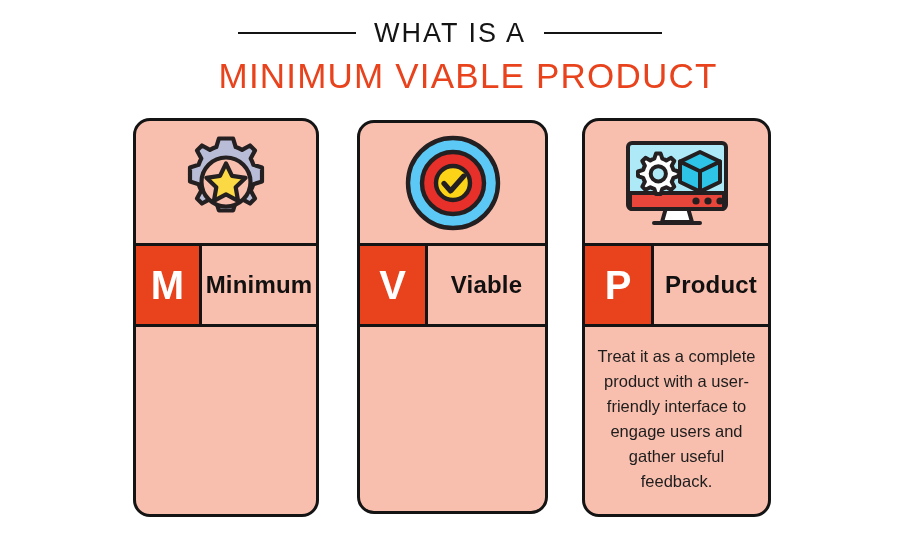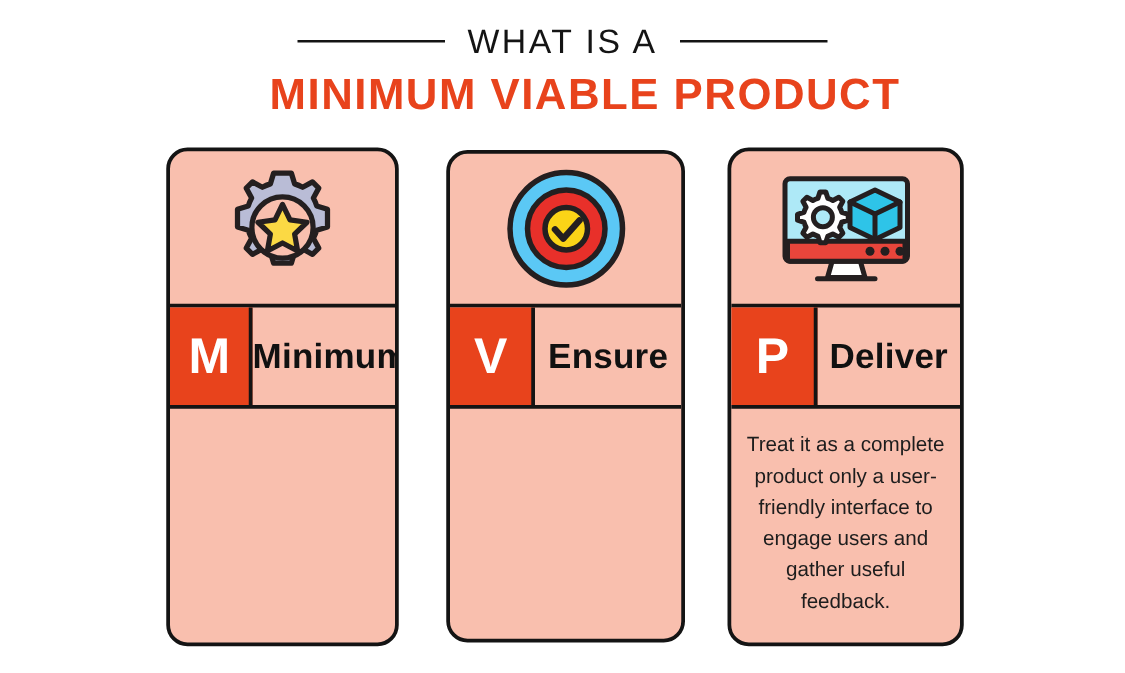--- a/index.html
+++ b/index.html
@@ -29,21 +29,21 @@
     letter-spacing:2.0px;
     color:#141414;
     font-weight:400;
     font-family:"Liberation Sans", sans-serif;
     line-height:30px;
     white-space:nowrap;
   }
   .main-title{
     margin-top:4px;
     font-size:35px;
-    font-weight:bold;
+    font-weight:normal;
     letter-spacing:1.2px;
     color:#E8431C;
     line-height:40px;
     white-space:nowrap;
     margin-left:36px;
   }
 
   
   .card{
     position:absolute;
@@ -85,21 +85,21 @@
   .letter-glyph{
     color:#ffffff;
     font-size:40px;
     font-weight:bold;
     line-height:40px;
   }
   .letter-label{
     flex:1;
     display:flex;align-items:center;justify-content:center;
     color:#111111;
-    font-size:28px;
+    font-size:24px;
     font-weight:bold;
     letter-spacing:.2px;
   }
 
   .body-panel{
     flex:1;
     display:flex;align-items:center;justify-content:center;
     padding:6px 10px 10px 10px;
     box-sizing:border-box;
   }
@@ -162,21 +162,21 @@
             <path d="M41 50.5 l6.6 7.4 13-14.6" fill="none" stroke-width="5.2" stroke-linecap="round" stroke-linejoin="round"></path>
           </g>
         </svg>
       </span>
     </div>
 
     <div class="letter-row">
       <div class="letter-box">
         <span class="letter-glyph">V</span>
       </div>
-      <div class="letter-label">Ensure</div>
+      <div class="letter-label">Viable</div>
     </div>
 
   </div>
 
   <div class="card" id="card-2">
 
     <div class="icon-panel">
       <span>
         <svg width="118" height="94" viewBox="0 0 118 94">
           <g stroke="#241F20" stroke-width="4" stroke-linejoin="round" stroke-linecap="round">
@@ -206,21 +206,21 @@
             </g>
           </g>
         </svg>
       </span>
     </div>
 
     <div class="letter-row">
       <div class="letter-box">
         <span class="letter-glyph">P</span>
       </div>
-      <div class="letter-label">Deliver</div>
+      <div class="letter-label">Product</div>
     </div>
 
     <div class="body-panel">
-      <div class="body-text">Treat it as a complete product only a user-friendly interface to engage users and gather useful feedback.</div>
+      <div class="body-text">Treat it as a complete product with a user-friendly interface to engage users and gather useful feedback.</div>
     </div>
   </div>
 
 </div>
 
 </body></html>

